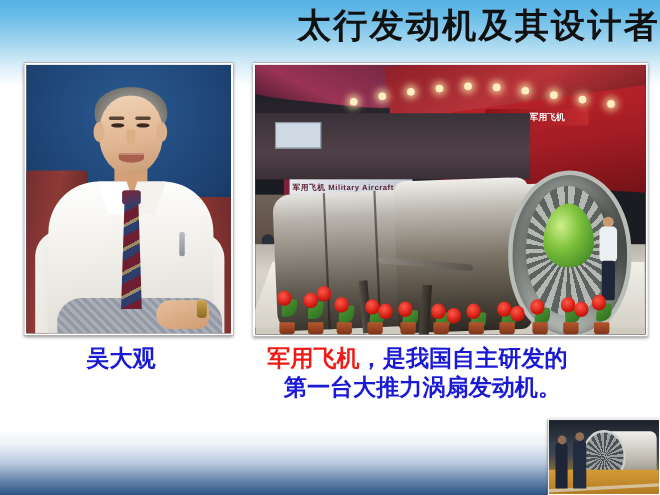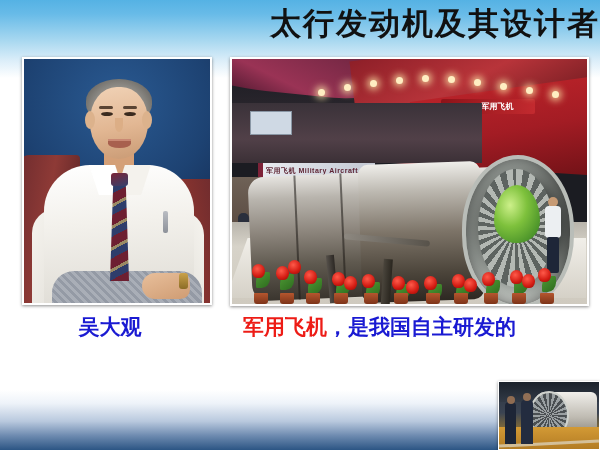--- a/index.html
+++ b/index.html
@@ -343,20 +343,21 @@
         <span class="pot" style="left:290px"></span>
       </div>
     </div>
   </div>
 
   <div class="cap cap-name">吴大观</div>
 
   <div class="cap cap-line1">
     <span class="hl">军用飞机</span><span>，是我国自主研发的</span>
   </div>
+  <div class="cap cap-line2">第一台大推力涡扇发动机。</div>
 
   <div class="photo photo-thumb">
     <div class="inner">
       <div class="tz-bg"></div>
       <div class="tz-roof"></div>
       <div class="tz-nacelle"></div>
       <div class="tz-fan"></div>
       <div class="tz-floor"></div>
       <div class="tz-stripe"></div>
       <div class="tz-p1"></div>

